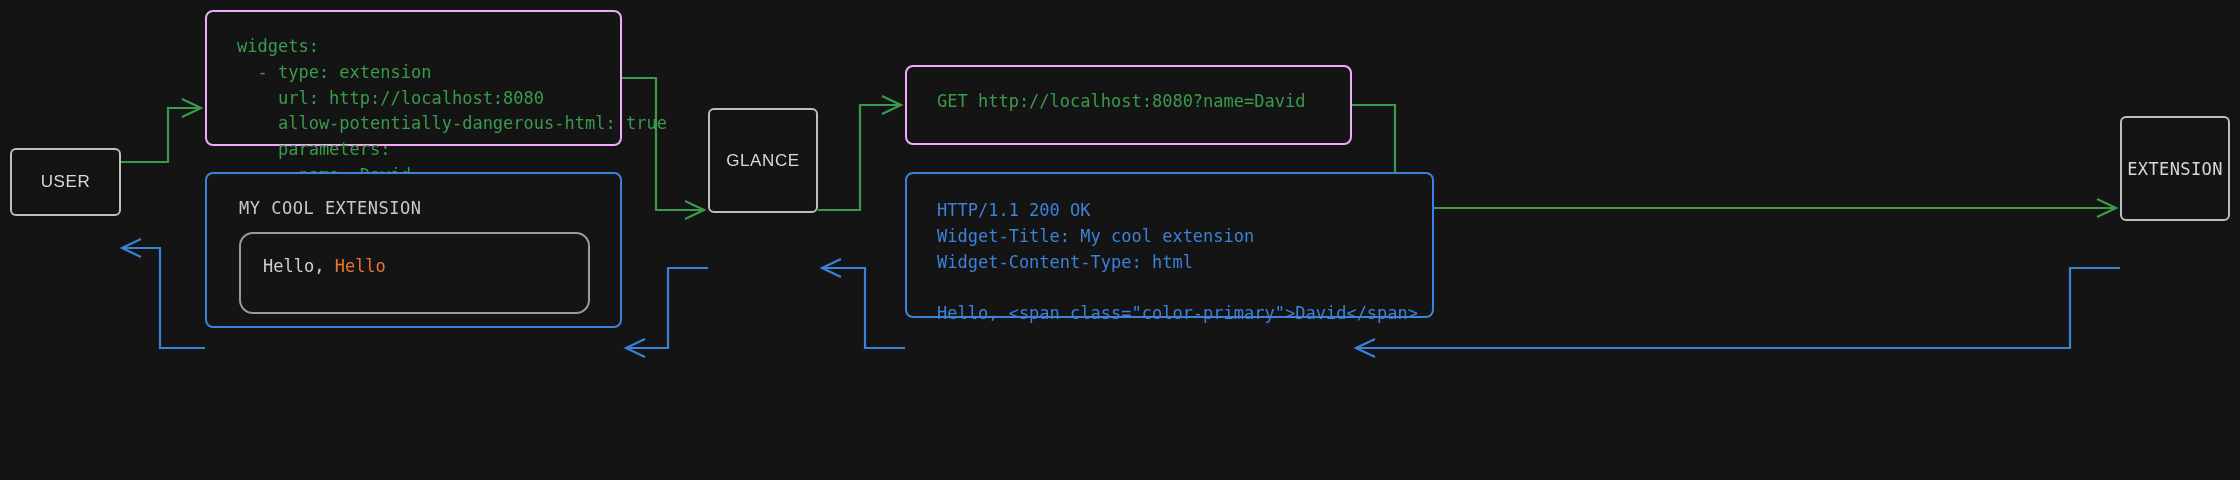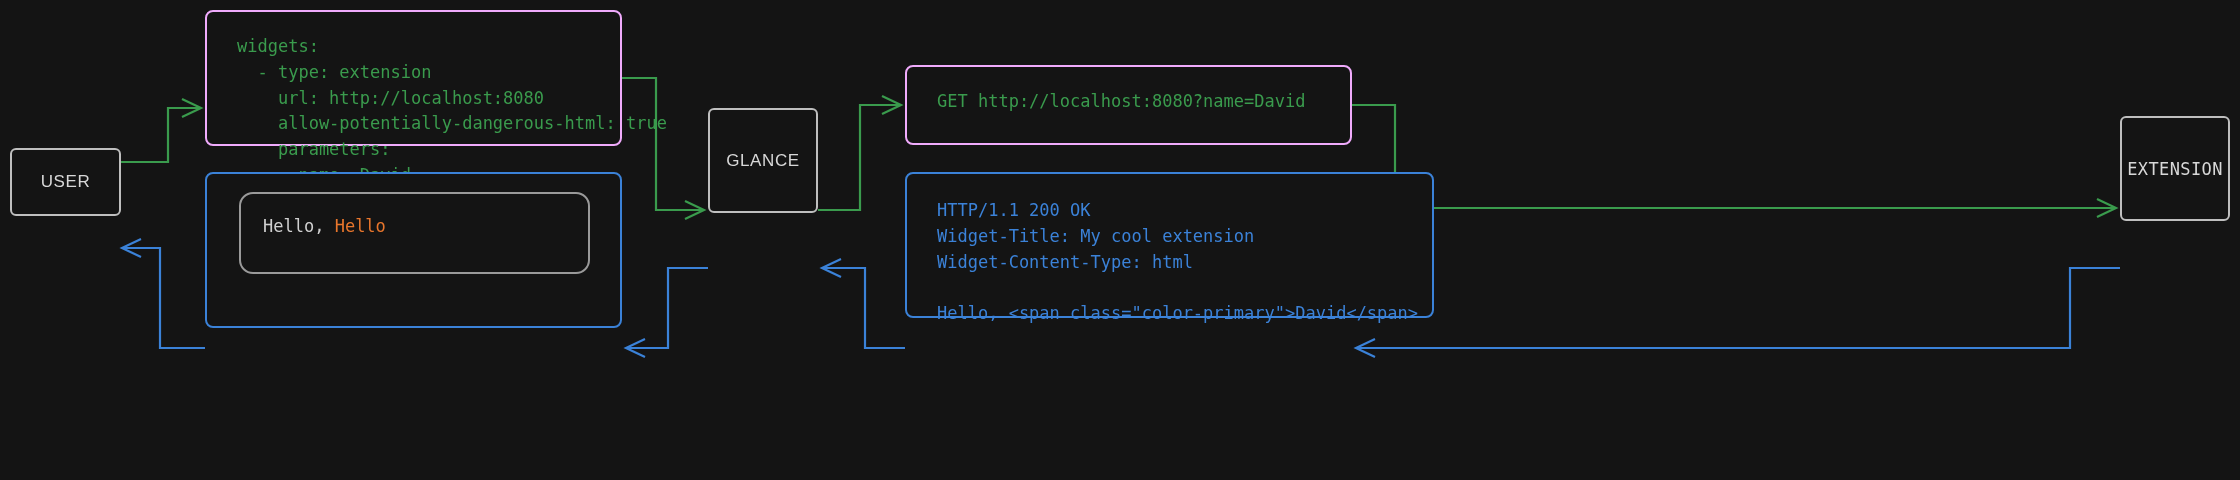--- a/index.html
+++ b/index.html
@@ -172,19 +172,20 @@
 
   <div class="panel blue" style="left:905px; top:172px; width:529px; height:146px; padding-top:24px;">
     <pre class="code blue">HTTP/1.1 200 OK
 Widget-Title: My cool extension
 Widget-Content-Type: html
 
 Hello, &lt;span class="color-primary"&gt;David&lt;/span&gt;</pre>
   </div>
 
   <div class="panel blue" style="left:205px; top:172px; width:417px; height:156px; padding:18px 14px;">
+    <div class="widget-title">MY COOL EXTENSION</div>
     <div class="widget-card">
       <span class="widget-line">Hello, </span>
         <span class="widget-line accent">Hello</span>
     </div>
   </div>
 
 </div>
 
 </body></html>

